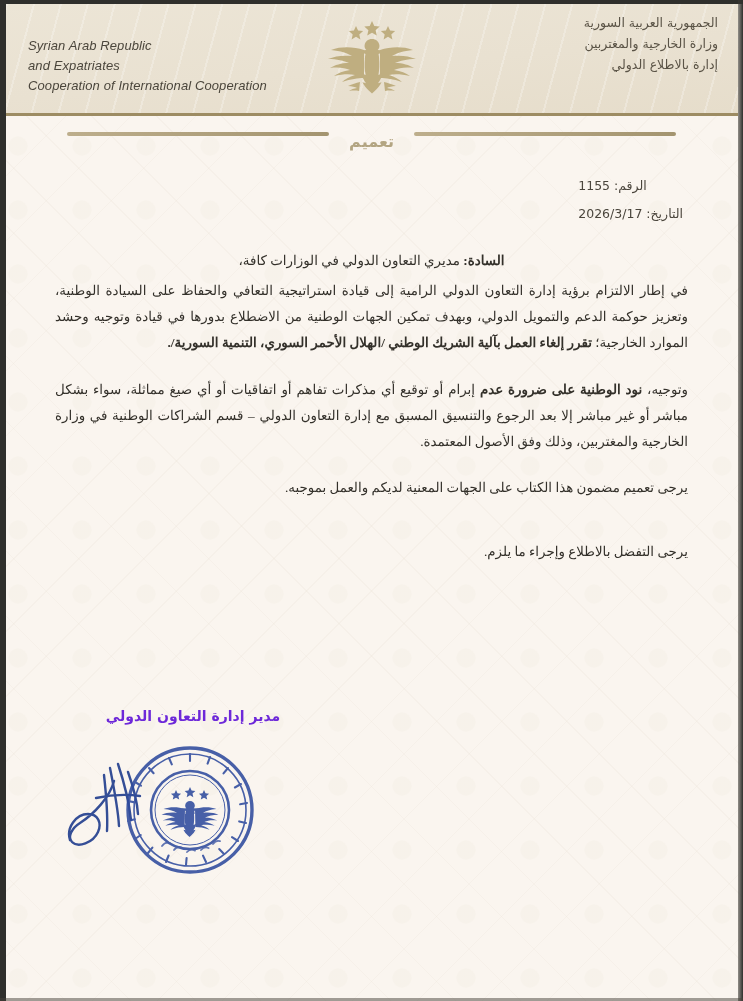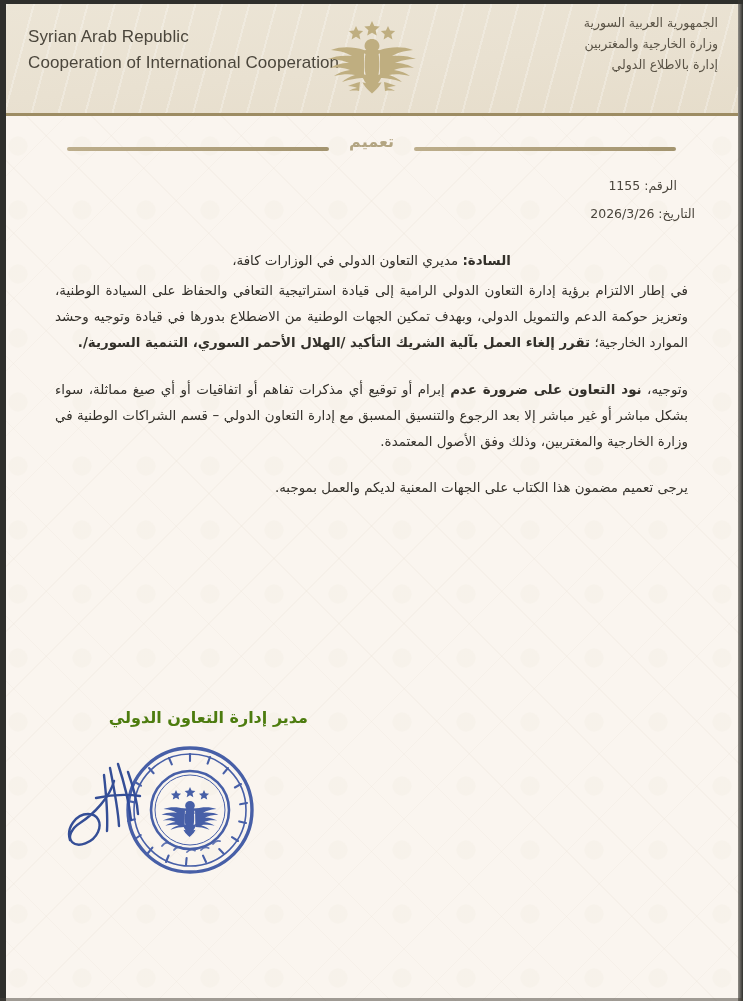--- a/index.html
+++ b/index.html
@@ -61,27 +61,28 @@
     content: "";
     position: absolute;
     inset: 0;
     background:
       repeating-linear-gradient(105deg, rgba(255,255,255,0.5) 0 2px, rgba(0,0,0,0) 2px 26px);
     opacity: 0.5;
   }
   #header-en {
     position: absolute;
     left: 22px;
-    top: 20px;
+    top: 32px;
     line-height: 1.52;
     color: #4b463c;
-    font-size: 17px;
+    font-size: 13px;
     letter-spacing: 0.1px;
     z-index: 3;
     font-family: "Liberation Sans", sans-serif;
+    font-style: italic;
   }
   #header-en div { white-space: nowrap; }
   #header-ar {
     position: absolute;
     right: 20px;
     top: 8px;
     line-height: 1.68;
     color: #5a5346;
     font-size: 12.5px;
     text-align: right;
@@ -98,21 +99,21 @@
     z-index: 3;
   }
 
   
   #title-row {
     position: absolute;
     left: 0;
     top: 132px;
     width: 743px;
     display: flex;
-    align-items: flex-end;
+    align-items: flex-start;
     justify-content: center;
     gap: 20px;
     z-index: 5;
   }
   .title-rule {
     width: 262px;
     height: 4px;
     background: linear-gradient(90deg, #bdae8c, #a3946f);
     border-radius: 2px;
   }
@@ -120,42 +121,43 @@
     font-size: 16px;
     color: #b3a582;
     direction: rtl;
     letter-spacing: 1px;
     font-weight: 700;
   }
 
   
   #meta {
     position: absolute;
-    right: 48px;
+    right: 60px;
     top: 172px;
-    text-align: center;
+    text-align: left;
     direction: rtl;
     color: #4a453c;
     font-size: 12.5px;
     line-height: 2.25;
     z-index: 5;
   }
 
   
   #body {
     position: absolute;
     left: 55px;
     top: 248px;
     width: 633px;
     direction: rtl;
     text-align: justify;
     color: #33302a;
     font-size: 13.4px;
     line-height: 1.95;
     z-index: 5;
+    font-family: Liberation Serif, serif;
   }
   .salutation {
     text-align: center;
     margin: 0 0 4px 0;
   }
   .salutation .lead { font-weight: 700; }
   .greeting {
     text-align: center;
     margin: 0 0 26px 0;
   }
@@ -171,24 +173,23 @@
   #signature-block {
     position: absolute;
     left: 78px;
     top: 708px;
     width: 230px;
     text-align: center;
     z-index: 6;
   }
   #signature-title {
     direction: rtl;
-    font-size: 16px;
+    font-size: 14px;
     font-weight: 700;
-    color: #4d7c0f;
-    text-align: right;
+    color: #6d28d9;
   }
   #stamp-area {
     position: absolute;
     left: 58px;
     top: 742px;
     width: 215px;
     height: 145px;
     z-index: 7;
   }
 </style>
@@ -196,20 +197,21 @@
 <body>
 
 <div id="page">
 
   <div id="watermark"></div>
 
   <div id="header-band">
 
     <div id="header-en">
       <div>Syrian Arab Republic</div>
+      <div>and Expatriates</div>
       <div>Cooperation of International Cooperation</div>
     </div>
 
     <svg id="emblem" viewBox="0 0 104 100">
       <g fill="#bfae80">
 
         <path d="M36 14 l2.1 4.6 5 .5 -3.8 3.4 1.1 4.9 -4.4-2.6 -4.4 2.6 1.1-4.9 -3.8-3.4 5-.5z"></path>
         <path d="M52 9 l2.3 5 5.4 .6 -4.1 3.7 1.2 5.3 -4.8-2.8 -4.8 2.8 1.2-5.3 -4.1-3.7 5.4-.6z"></path>
         <path d="M68 14 l2.1 4.6 5 .5 -3.8 3.4 1.1 4.9 -4.4-2.6 -4.4 2.6 1.1-4.9 -3.8-3.4 5-.5z"></path>
 
@@ -234,40 +236,41 @@
   </div>
 
   <div id="title-row">
     <span class="title-rule"></span>
     <span id="doc-title">تعميم</span>
     <span class="title-rule"></span>
   </div>
 
   <div id="meta">
     <div>الرقم: 1155</div>
-    <div>التاريخ: 2026/3/26</div>
+    <div>التاريخ: 2026/3/17</div>
   </div>
 
   <div id="body">
 
     <div class="salutation">
       <span class="lead">السادة:</span><span> مديري التعاون الدولي في الوزارات كافة،</span>
     </div>
 
 
     <p class="para">
-      <span>في إطار الالتزام برؤية إدارة التعاون الدولي الرامية إلى قيادة استراتيجية التعافي والحفاظ على السيادة الوطنية، وتعزيز حوكمة الدعم والتمويل الدولي، وبهدف تمكين الجهات الوطنية من الاضطلاع بدورها في قيادة وتوجيه وحشد الموارد الخارجية؛ </span><span class="bold">تقرر إلغاء العمل بآلية الشريك التأكيد /الهلال الأحمر السوري، التنمية السورية/.</span>
+      <span>في إطار الالتزام برؤية إدارة التعاون الدولي الرامية إلى قيادة استراتيجية التعافي والحفاظ على السيادة الوطنية، وتعزيز حوكمة الدعم والتمويل الدولي، وبهدف تمكين الجهات الوطنية من الاضطلاع بدورها في قيادة وتوجيه وحشد الموارد الخارجية؛ </span><span class="bold">تقرر إلغاء العمل بآلية الشريك الوطني /الهلال الأحمر السوري، التنمية السورية/.</span>
     </p>
 
     <p class="para">
-      <span>وتوجيه، </span><span class="bold">نود التعاون على ضرورة عدم</span><span> إبرام أو توقيع أي مذكرات تفاهم أو اتفاقيات أو أي صيغ مماثلة، سواء بشكل مباشر أو غير مباشر إلا بعد الرجوع والتنسيق المسبق مع إدارة التعاون الدولي – قسم الشراكات الوطنية في وزارة الخارجية والمغتربين، وذلك وفق الأصول المعتمدة.</span>
+      <span>وتوجيه، </span><span class="bold">نود الوطنية على ضرورة عدم</span><span> إبرام أو توقيع أي مذكرات تفاهم أو اتفاقيات أو أي صيغ مماثلة، سواء بشكل مباشر أو غير مباشر إلا بعد الرجوع والتنسيق المسبق مع إدارة التعاون الدولي – قسم الشراكات الوطنية في وزارة الخارجية والمغتربين، وذلك وفق الأصول المعتمدة.</span>
     </p>
 
     <p class="para center">يرجى تعميم مضمون هذا الكتاب على الجهات المعنية لديكم والعمل بموجبه.</p>
 
+    <p class="para center" style="margin-top:38px">يرجى التفضل بالاطلاع وإجراء ما يلزم.</p>
   </div>
 
   <div id="signature-block">
     <div id="signature-title">مدير إدارة التعاون الدولي</div>
   </div>
 
   <svg id="stamp-area" viewBox="0 0 215 145">
 
     <g fill="none" stroke="#24408f" stroke-width="2.4" stroke-linecap="round" stroke-linejoin="round" opacity="0.92">
       <path d="M12 98 c-4-12 6-26 18-26 10 0 14 9 10 18 -5 11-20 16-26 10 -5-5 0-14 8-19 14-9 30-26 34-42"></path>

